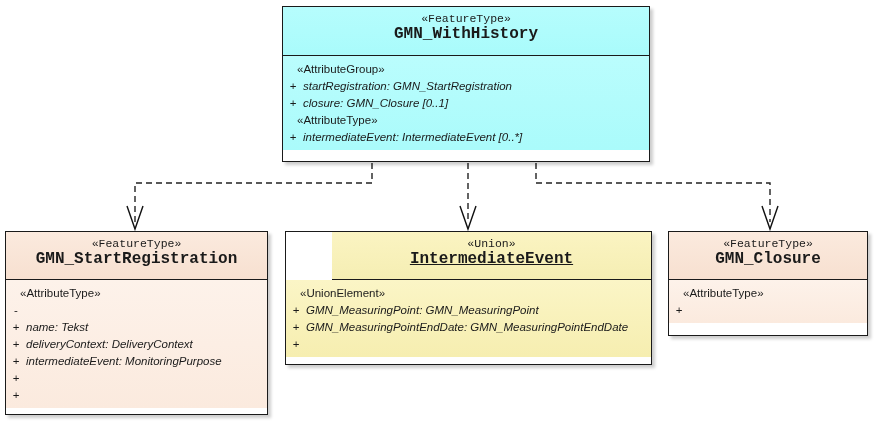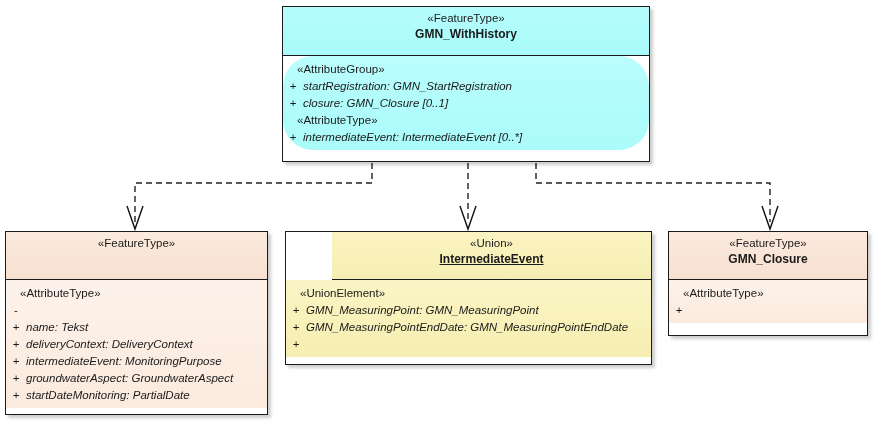--- a/index.html
+++ b/index.html
@@ -28,29 +28,30 @@
     border: 1.4px solid #1a1a1a;
     box-shadow: 3px 3px 3px rgba(0,0,0,0.20);
     overflow: hidden;
   }
   .uml-header {
     box-sizing: border-box;
     text-align: center;
     padding-top: 4px;
     border-bottom: 1.4px solid #1a1a1a;
     overflow: hidden;
+    font-family: Liberation Mono, monospace;
   }
   .stereotype {
     font-size: 11.5px;
     line-height: 15px;
     color: #1a1a1a;
     white-space: nowrap;
   }
   .classname {
-    font-size: 12px;
+    font-size: 16px;
     font-weight: bold;
     line-height: 16px;
     color: #1a1a1a;
     white-space: nowrap;
   }
   .classname.abstract-union {
     text-decoration: underline;
   }
   .uml-body {
     box-sizing: border-box;
@@ -79,21 +80,21 @@
     color: #1a1a1a;
   }
   .attr-text {
     flex: 0 0 auto;
     white-space: nowrap;
     font-style: italic;
   }
 
   
   .cls-cyan .uml-header { background: linear-gradient(#b6fdfd, #a9fbfb); }
-  .cls-cyan .uml-body   { background: linear-gradient(#bafdfd, #aafbfb); border-radius: 30px; }
+  .cls-cyan .uml-body   { background: linear-gradient(#bafdfd, #aafbfb); }
 
   .cls-pink .uml-header { background: linear-gradient(#fbeade, #f7e0d0); }
   .cls-pink .uml-body   { background: linear-gradient(#fdf2ea, #fbeade); }
 
   .cls-yellow .uml-header { background: linear-gradient(#fbf4c2, #f5eeb3); margin-left: 46px; }
   .cls-yellow .uml-body   { background: linear-gradient(#fbf5c6, #f6eeb0); }
 
   
   #connectors {
     position: absolute;
@@ -145,45 +146,44 @@
       <div class="attr-row">
         <span class="attr-vis">+</span>
         <span class="attr-text">intermediateEvent: IntermediateEvent [0..*]</span>
       </div>
     </div>
   </div>
 
   <div class="uml-class cls-pink" style="left:5px; top:231px; width:263px; height:184px;">
     <div class="uml-header" style="height:48px;">
       <div class="stereotype">«FeatureType»</div>
+      <div class="classname">GMN_StartRegistration</div>
     </div>
     <div class="uml-body">
       <div class="group-label">«AttributeType»</div>
       <div class="attr-row">
         <span class="attr-vis">-</span>
       </div>
       <div class="attr-row">
         <span class="attr-vis">+</span>
         <span class="attr-text">name: Tekst</span>
       </div>
       <div class="attr-row">
         <span class="attr-vis">+</span>
         <span class="attr-text">deliveryContext: DeliveryContext</span>
       </div>
       <div class="attr-row">
         <span class="attr-vis">+</span>
         <span class="attr-text">intermediateEvent: MonitoringPurpose</span>
       </div>
       <div class="attr-row">
         <span class="attr-vis">+</span>
-        <span class="attr-text">groundwaterAspect: GroundwaterAspect</span>
-      </div>
-      <div class="attr-row">
-        <span class="attr-vis">+</span>
-        <span class="attr-text">startDateMonitoring: PartialDate</span>
+      </div>
+      <div class="attr-row">
+        <span class="attr-vis">+</span>
       </div>
     </div>
   </div>
 
   <div class="uml-class cls-yellow" style="left:285px; top:231px; width:367px; height:134px;">
     <div class="uml-header" style="height:48px;">
       <div class="stereotype">«Union»</div>
       <div class="classname abstract-union">IntermediateEvent</div>
     </div>
     <div class="uml-body">

